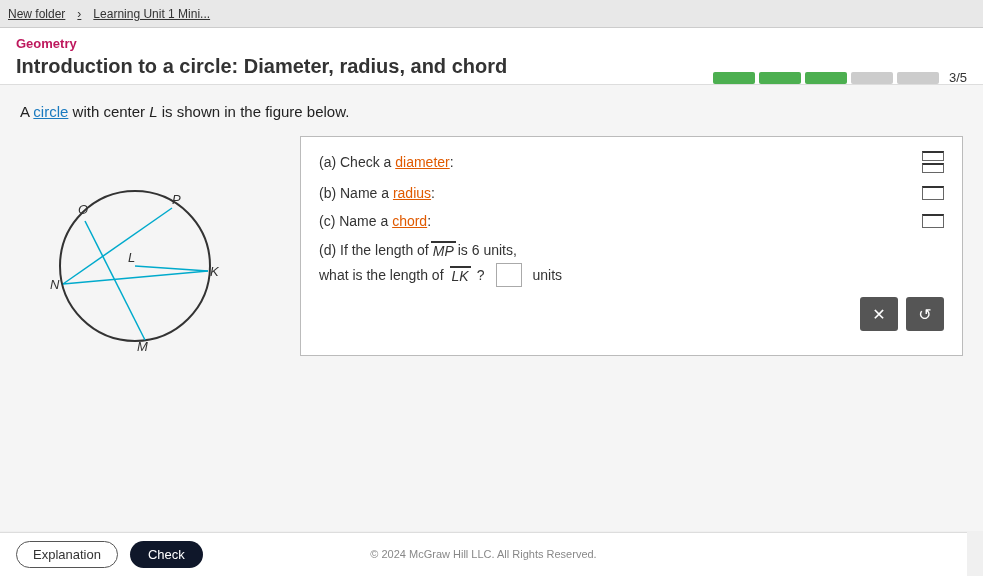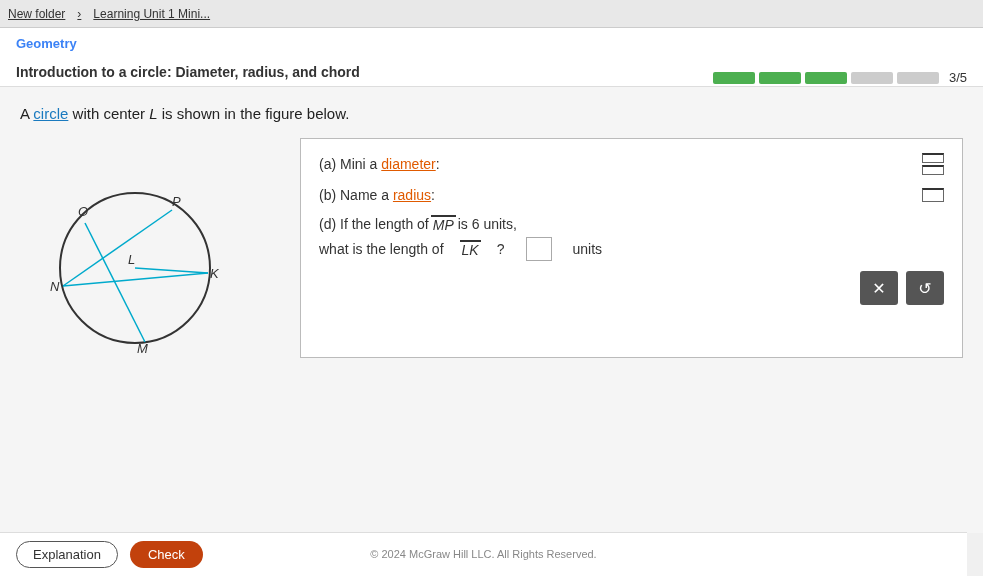--- a/index.html
+++ b/index.html
@@ -26,28 +26,28 @@
       text-decoration: underline;
     }
 
     
     .subject-header {
       background: white;
       padding: 8px 16px 6px 16px;
       border-bottom: 1px solid #ddd;
     }
     .subject-label {
-      color: #3b82f6;
+      color: #be185d;
       font-size: 13px;
       font-weight: bold;
-      margin-bottom: 13px;
+      margin-bottom: 4px;
     }
     .subject-title {
       color: #333;
-      font-size: 14px;
+      font-size: 20px;
       font-weight: bold;
     }
     .progress-area {
       position: absolute;
       top: 42px;
       right: 16px;
       display: flex;
       align-items: center;
       gap: 4px;
     }
@@ -124,21 +124,21 @@
     }
     .part-d-line1 {
       display: flex;
       align-items: center;
       gap: 2px;
       margin-bottom: 4px;
     }
     .part-d-line2 {
       display: flex;
       align-items: center;
-      gap: 16px;
+      gap: 6px;
     }
     .lk-answer {
       border: 1.5px solid #aaa;
       width: 22px;
       height: 22px;
       background: white;
       display: inline-block;
     }
 
     
@@ -192,21 +192,21 @@
     .btn-explanation {
       background: white;
       border: 1.5px solid #555;
       border-radius: 20px;
       padding: 5px 16px;
       font-size: 13px;
       cursor: pointer;
       color: #333;
     }
     .btn-check {
-      background: #c2410c;
+      background: #0f172a;
       border: none;
       border-radius: 20px;
       padding: 6px 18px;
       font-size: 13px;
       cursor: pointer;
       color: white;
     }
     .copyright {
       position: absolute;
       bottom: 0;
@@ -304,41 +304,51 @@
         <text x="30" y="153" font-size="13" fill="#333" font-style="italic">N</text>
         <text x="190" y="140" font-size="13" fill="#333" font-style="italic">K</text>
         <text x="117" y="215" font-size="13" fill="#333" font-style="italic">M</text>
       </svg>
     </div>
 
     <div class="questions-panel">
 
       <div class="question-row">
         <span class="question-text">
-          <span>(a) Mini a</span>
+          <span>(a) Check a</span>
           <a href="#" style="color:#e05a00; text-decoration:underline;">
             <span>diameter</span></a><span>:</span>
         </span>
         <div class="stack-icon">
           <div class="bar-top"></div>
           <div class="bar"></div>
         </div>
       </div>
 
       <div class="question-row">
         <span class="question-text">
           <span>(b) Name a</span>
           <a href="#" style="color:#e05a00; text-decoration:underline;">
             <span>radius</span></a><span>:</span>
         </span>
         <div class="single-icon">
           <div class="bar"></div>
         </div>
       </div>
 
+      <div class="question-row">
+        <span class="question-text">
+          <span>(c) Name a</span>
+          <a href="#" style="color:#e05a00; text-decoration:underline;">
+            <span>chord</span></a><span>:</span>
+        </span>
+        <div class="single-icon">
+          <div class="bar"></div>
+        </div>
+      </div>
 
       <div class="part-d-row">
         <div class="part-d-line1">
           <span>(d) If the length of</span>
           <span style="display:inline-block; border-top:2px solid #333; padding: 0 2px; font-style:italic;">
             <span>MP</span>
           </span>
           <span>is 6 units,</span>
         </div>
         <div class="part-d-line2">

